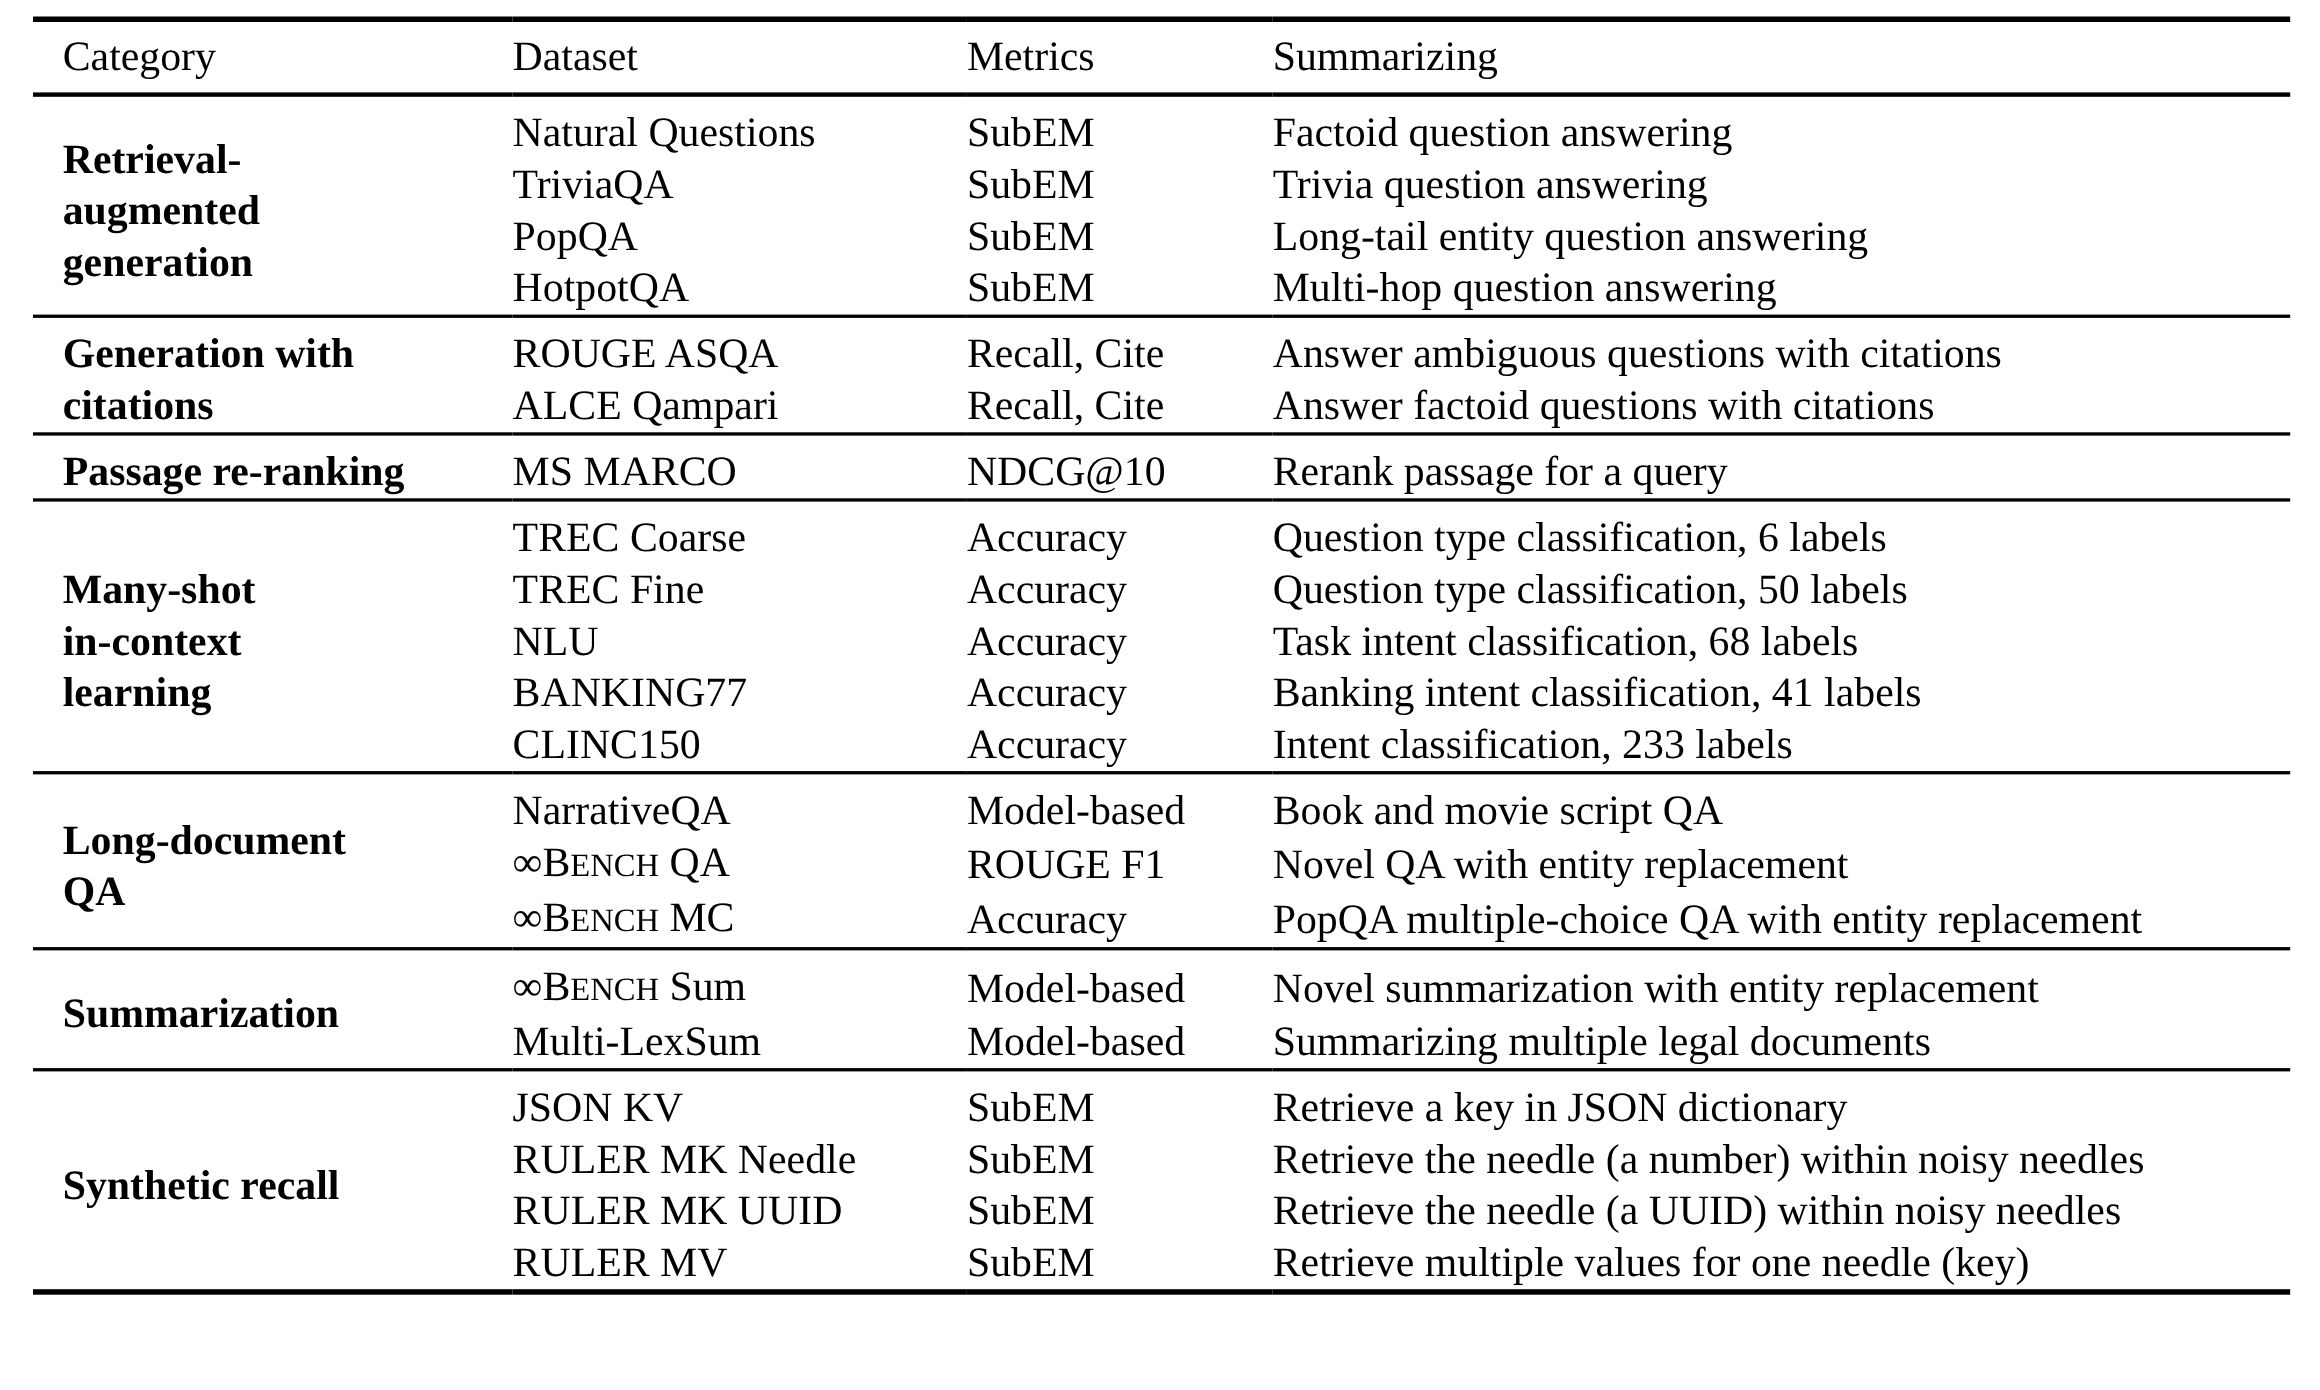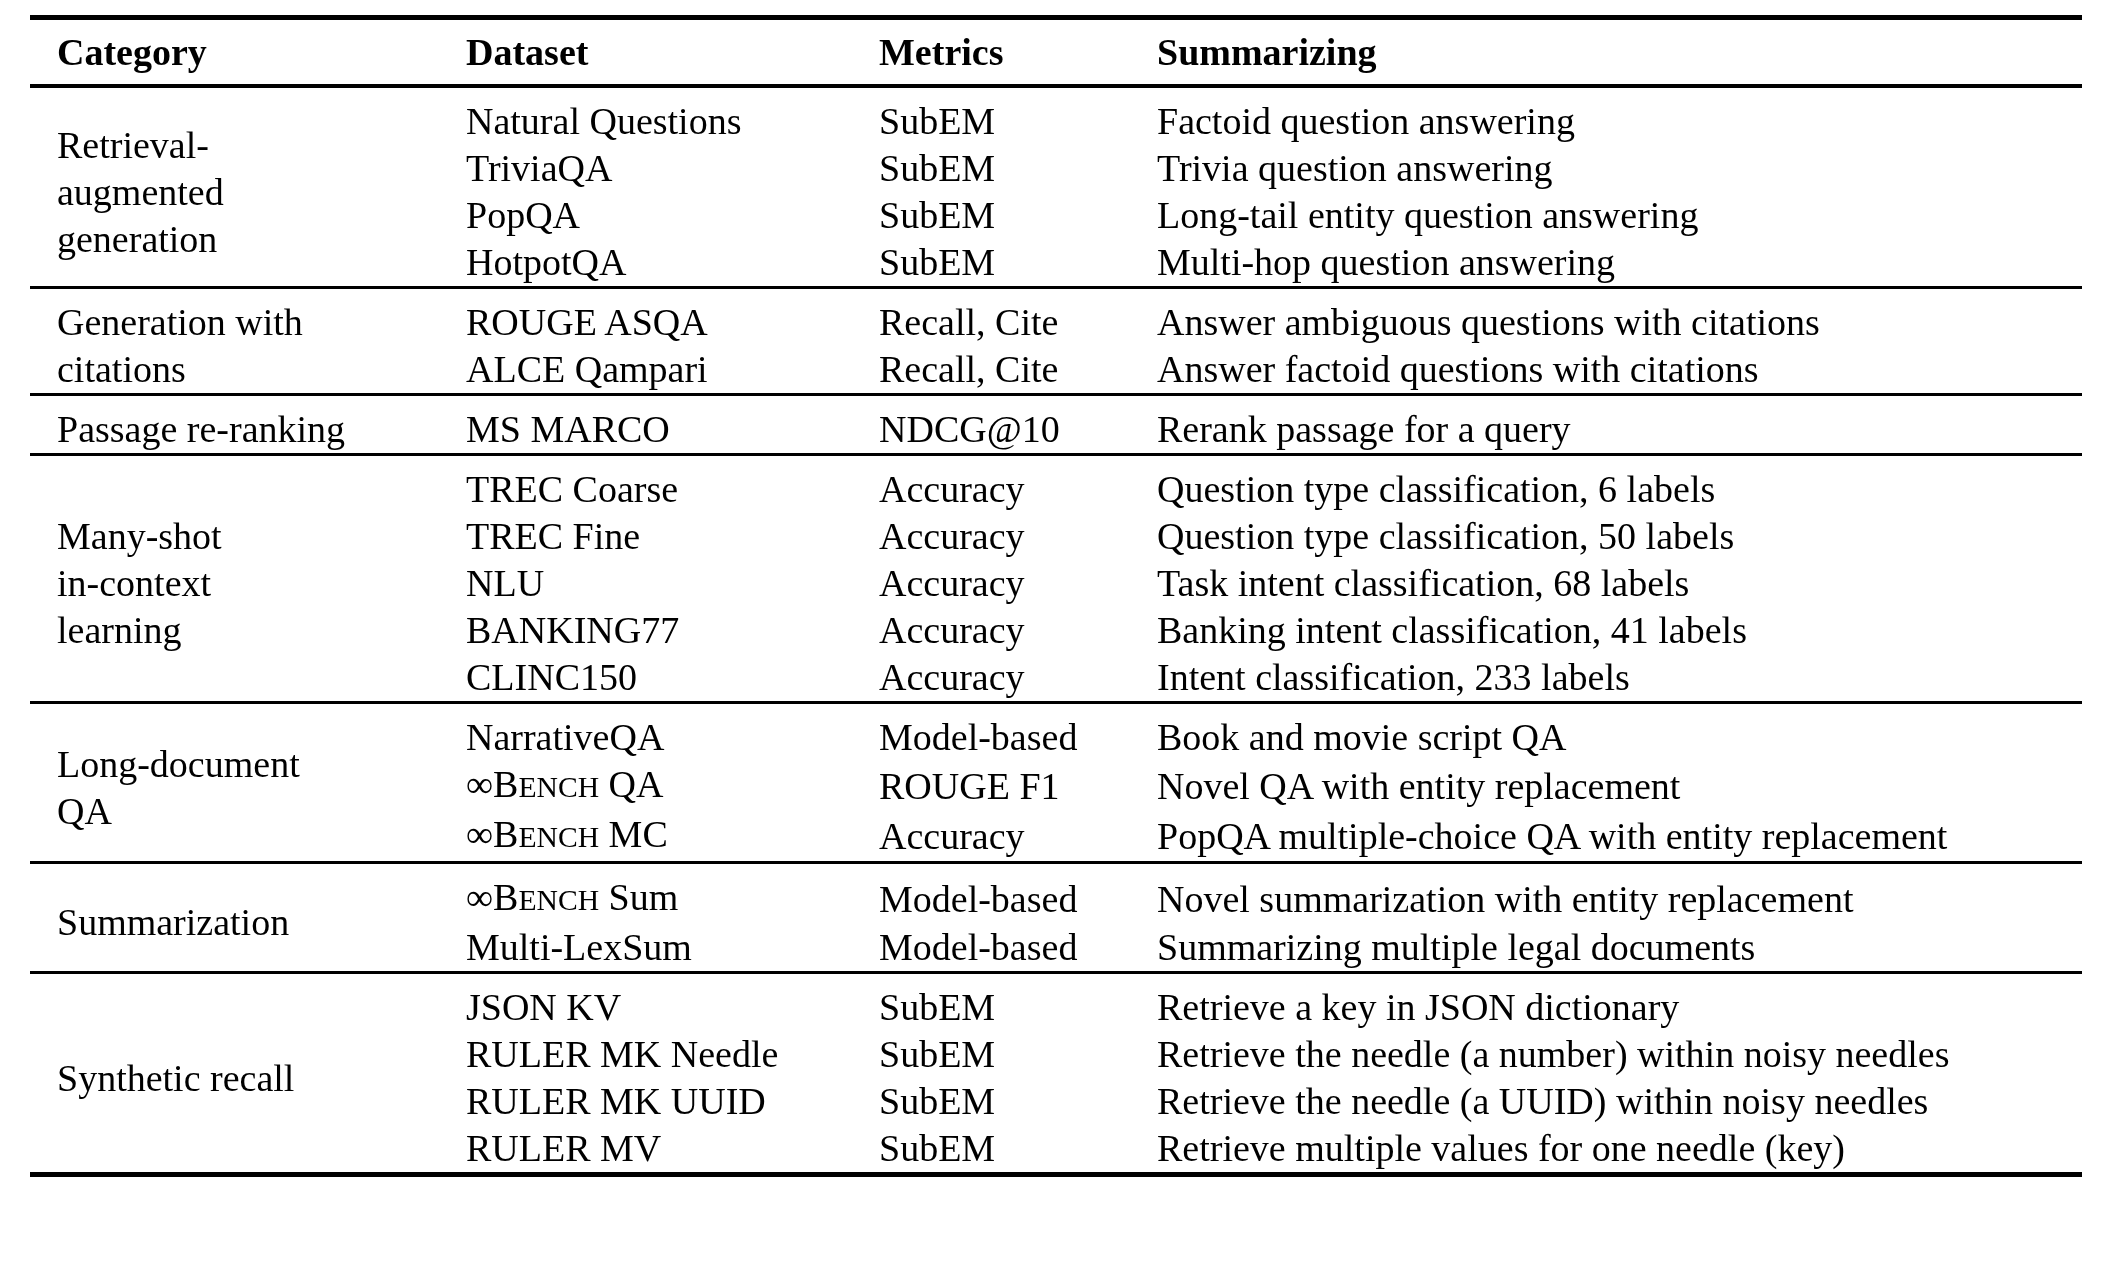--- a/index.html
+++ b/index.html
@@ -22,21 +22,21 @@
     font-size: 38px;
     line-height: 47px;
   }
   col.c1 { width: 436px; }
   col.c2 { width: 413px; }
   col.c3 { width: 278px; }
   col.c4 { width: 925px; }
 
   thead th {
     text-align: left;
-    font-weight: bold;
+    font-weight: normal;
     vertical-align: middle;
     height: 64px;
     padding: 0;
     border-top: 5px solid #000;
     border-bottom: 4px solid #000;
   }
   thead th:first-child { padding-left: 27px; }
 
   tbody.section { border-top: 3px solid #000; }
   tbody.section:first-of-type { border-top: none; }
@@ -44,21 +44,21 @@
 
   td {
     padding: 0;
     vertical-align: middle;
     white-space: nowrap;
   }
   tbody tr:first-child td { padding-top: 10px; }
   tbody tr:last-child td { }
 
   td.cat {
-    font-weight: normal;
+    font-weight: bold;
     white-space: pre-line;
     padding-left: 27px;
     vertical-align: middle;
   }
   .sc { font-size: 0.78em; }
 </style>
 </head>
 <body>
 
 <table class="bench">

